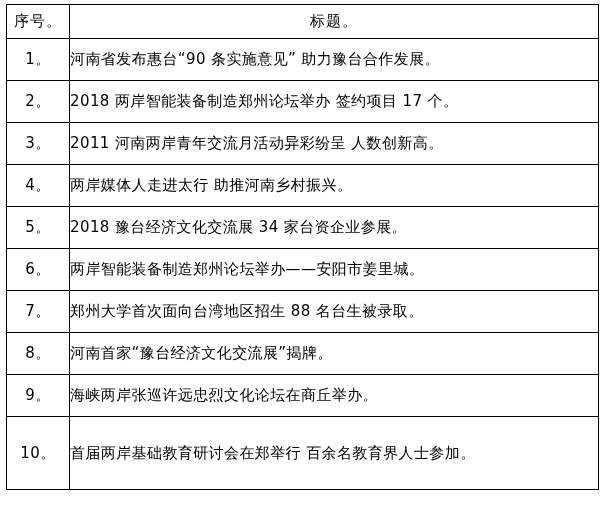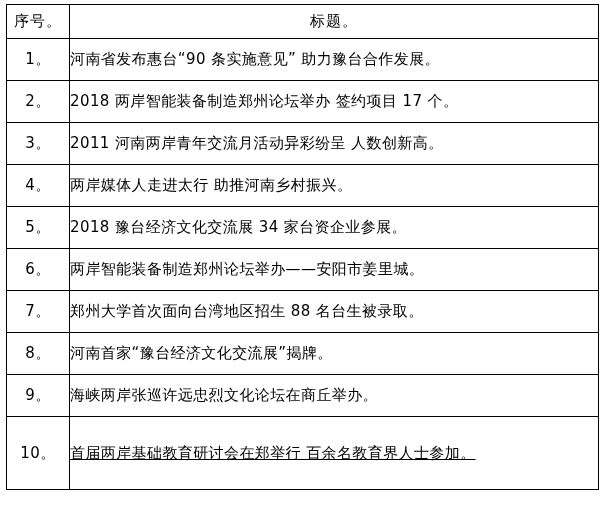--- a/index.html
+++ b/index.html
@@ -50,21 +50,20 @@
     height: 41px;
     padding: 0 9px;
     line-height: 31px;
     letter-spacing: 0.4px;
     white-space: nowrap;
   }
   .title-cell.wrap {
     white-space: normal;
     height: 72px;
     line-height: 33px;
-    text-decoration: underline;
   }
 </style>
 </head>
 <body>
 
 <table class="doc-table">
   <colgroup>
     <col class="col-num">
     <col class="col-title">
   </colgroup>

